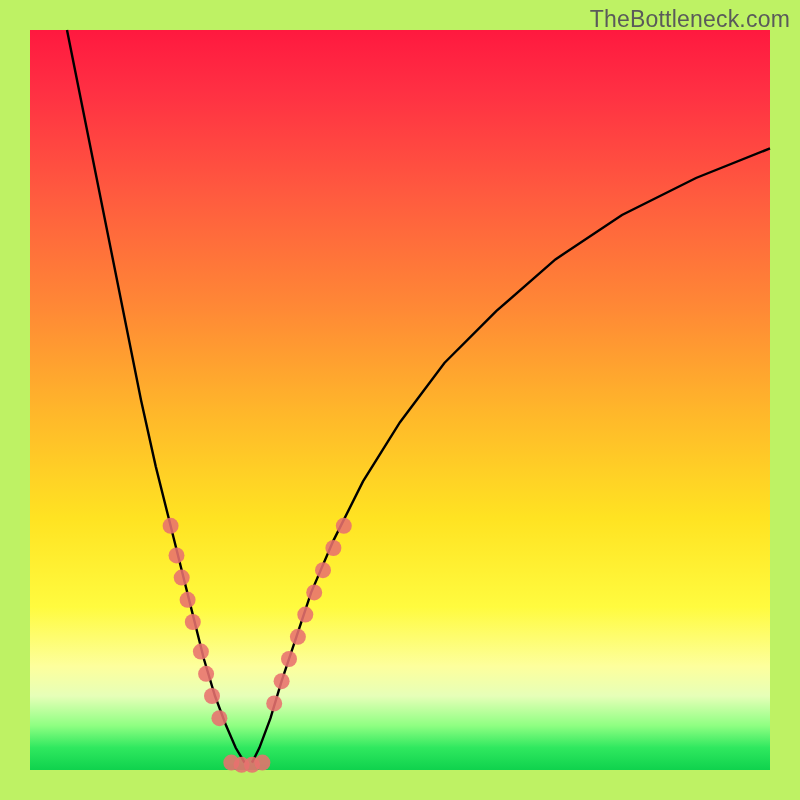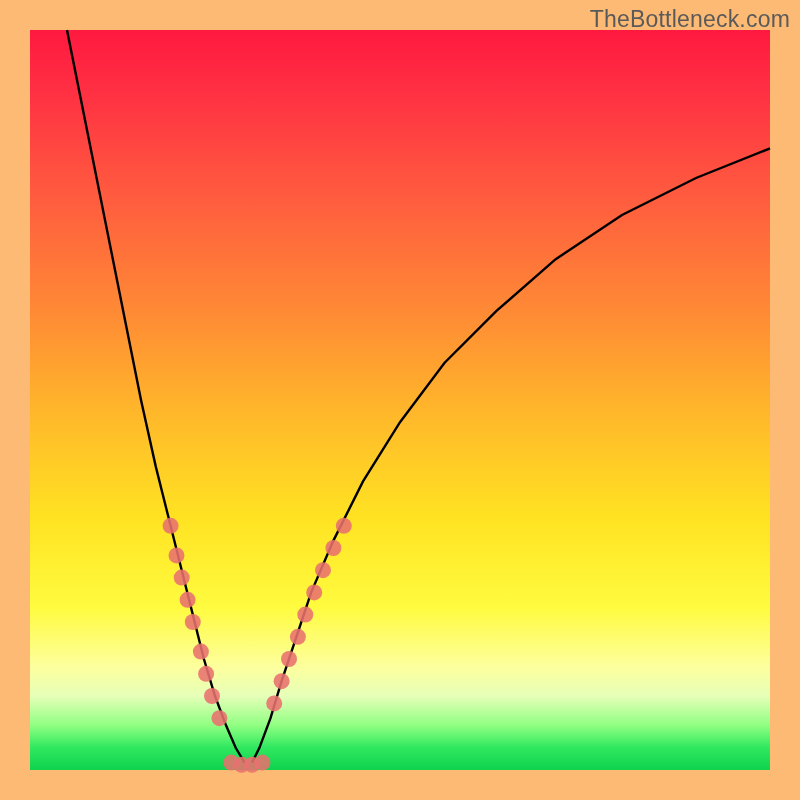--- a/index.html
+++ b/index.html
@@ -10,21 +10,21 @@
     overflow: hidden;
     background: #000;
     font-family: Arial, Helvetica, sans-serif;
   }
   .frame {
     position: absolute;
     left: 0;
     top: 0;
     width: 800px;
     height: 800px;
-    background: #fdba74;
+    background: #bef264;
   }
   .plot {
     position: absolute;
     left: 30px;
     top: 30px;
     width: 740px;
     height: 740px;
     
     background: linear-gradient(
       to bottom,

